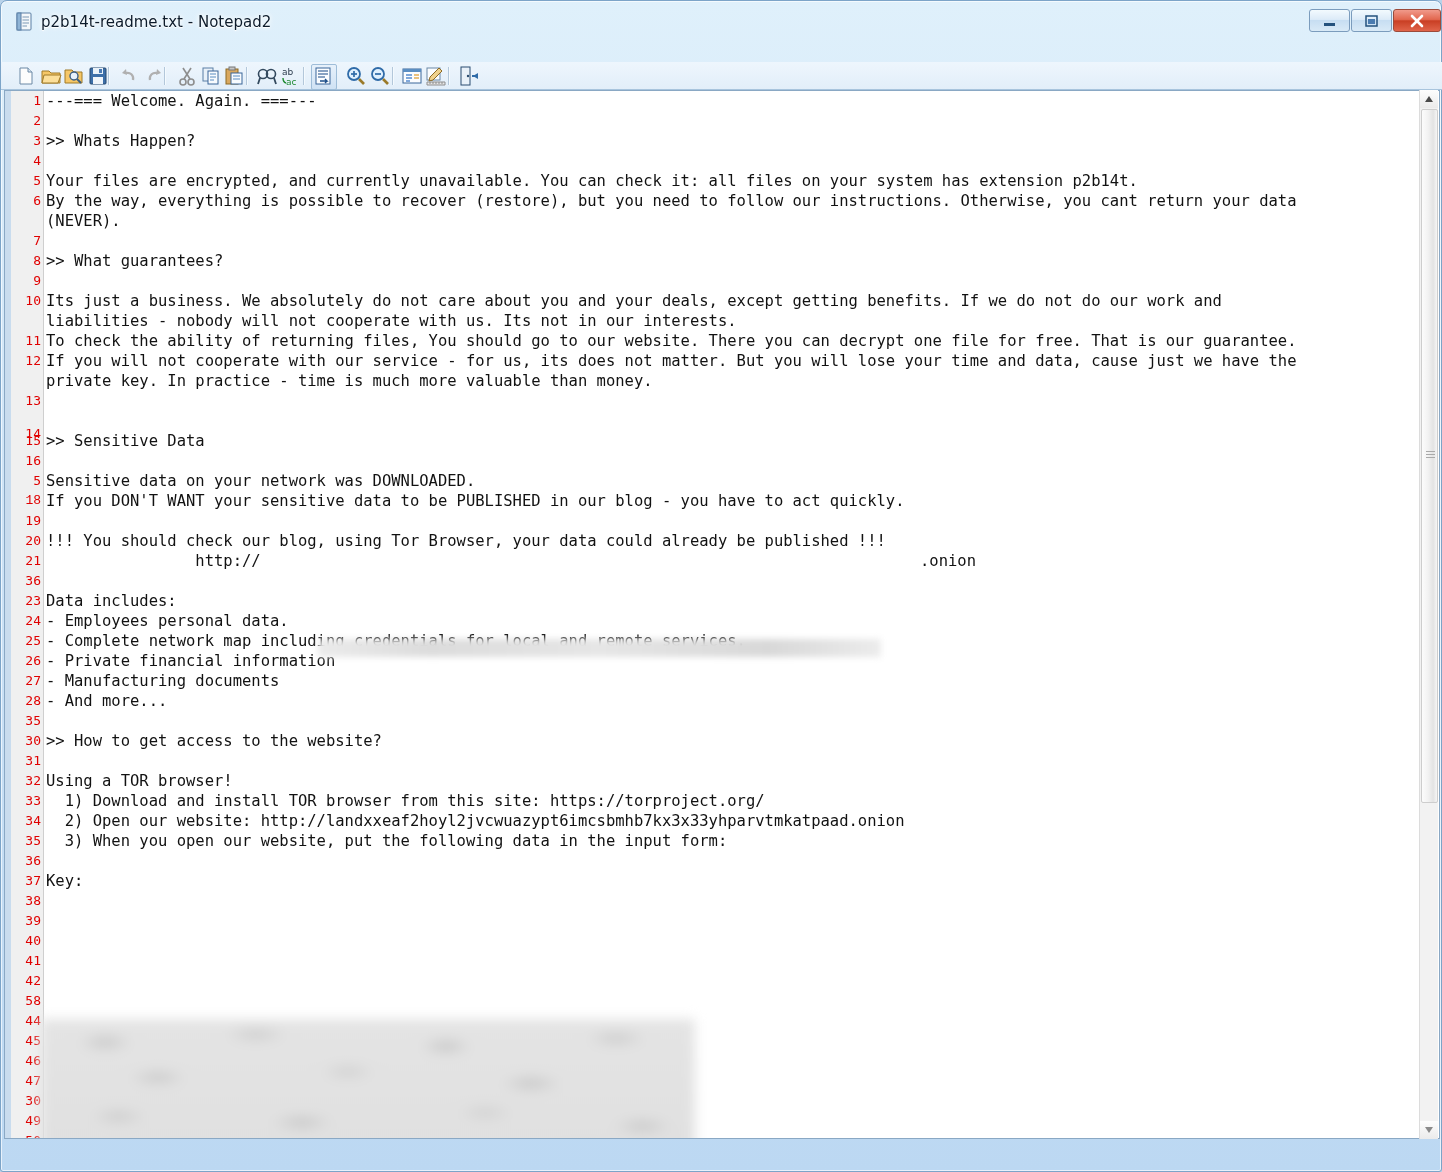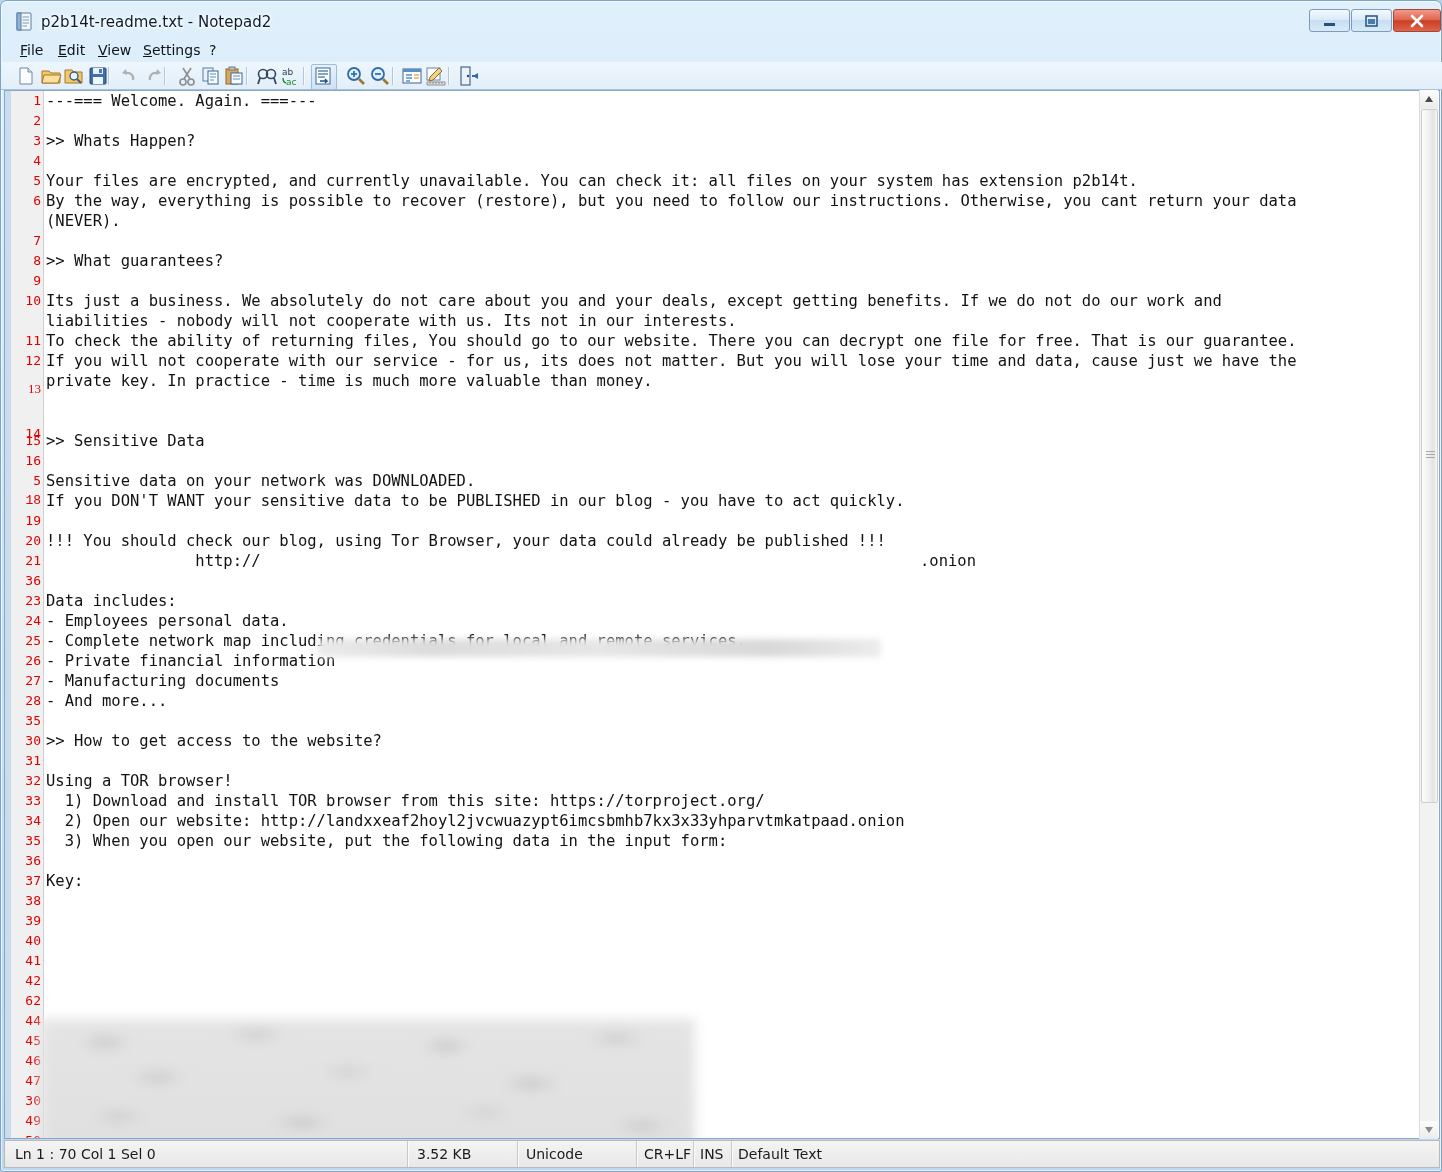--- a/index.html
+++ b/index.html
@@ -180,27 +180,20 @@
     <div class="wbtn" id="btn-close">
       <svg width="46" height="21" viewBox="0 0 46 21">
         <g stroke="#ffffff" stroke-width="2.6" stroke-linecap="round">
           <line x1="18" y1="6" x2="28" y2="16"></line>
           <line x1="28" y1="6" x2="18" y2="16"></line>
         </g>
       </svg>
     </div>
   </div>
 
-  <div id="menubar">
-    <span class="menu-item" style="left:14px"><u>F</u>ile</span>
-    <span class="menu-item" style="left:52px"><u>E</u>dit</span>
-    <span class="menu-item" style="left:92px"><u>V</u>iew</span>
-    <span class="menu-item" style="left:137px"><u>S</u>ettings</span>
-    <span class="menu-item" style="left:203px">?</span>
-  </div>
 
   <div id="toolbar">
     <div class="tb" style="left:14px">
       <svg width="22" height="22" viewBox="0 0 22 22">
         <path d="M5 3h8l4 4v12H5z" fill="#fdfdfd" stroke="#6b88a5"></path>
         <path d="M13 3v4h4" fill="#dbe7f2" stroke="#6b88a5"></path>
       </svg>
     </div>
     <div class="tb" style="left:39px">
       <svg width="22" height="22" viewBox="0 0 22 22">
@@ -361,21 +354,21 @@
         <div class="lnum" style="top: 40px;">3</div>
         <div class="lnum" style="top: 60px;">4</div>
         <div class="lnum" style="top: 80px;">5</div>
         <div class="lnum" style="top: 100px;">6</div>
         <div class="lnum" style="top: 140px;">7</div>
         <div class="lnum" style="top: 160px;">8</div>
         <div class="lnum" style="top: 180px;">9</div>
         <div class="lnum" style="top: 200px;">10</div>
         <div class="lnum" style="top: 240px;">11</div>
         <div class="lnum" style="top: 260px;">12</div>
-        <div class="lnum" style="top: 288px; font-family: Liberation Serif, serif;">13</div>
+        <div class="lnum" style="top: 300px;">13</div>
         <div class="lnum" style="top: 333px;">14</div>
         <div class="lnum" style="top: 340px;">15</div>
         <div class="lnum" style="top: 360px;">16</div>
         <div class="lnum" style="top: 380px;">5</div>
         <div class="lnum" style="top: 400px; font-family: Liberation Mono, monospace;">18</div>
         <div class="lnum" style="top: 420px;">19</div>
         <div class="lnum" style="top: 440px;">20</div>
         <div class="lnum" style="top: 460px;">21</div>
         <div class="lnum" style="top: 480px;">36</div>
         <div class="lnum" style="top: 500px;">23</div>
@@ -391,21 +384,21 @@
         <div class="lnum" style="top: 700px;">33</div>
         <div class="lnum" style="top: 720px;">34</div>
         <div class="lnum" style="top: 740px;">35</div>
         <div class="lnum" style="top: 760px;">36</div>
         <div class="lnum" style="top: 780px;">37</div>
         <div class="lnum" style="top: 800px;">38</div>
         <div class="lnum" style="top: 820px;">39</div>
         <div class="lnum" style="top: 840px;">40</div>
         <div class="lnum" style="top: 860px;">41</div>
         <div class="lnum" style="top: 880px;">42</div>
-        <div class="lnum" style="top: 900px;">62</div>
+        <div class="lnum" style="top: 900px;">58</div>
         <div class="lnum" style="top: 920px;">44</div>
         <div class="lnum" style="top: 940px;">45</div>
         <div class="lnum" style="top: 960px;">46</div>
         <div class="lnum" style="top: 980px;">47</div>
         <div class="lnum" style="top: 1000px;">30</div>
         <div class="lnum" style="top: 1020px;">49</div>
         <div class="lnum" style="top: 1040px;">50</div>
       </div>
     <div id="textarea"><div class="tline" style="top: 0px;">---=== Welcome. Again. ===---</div><div class="tline" style="top: 20px;"></div><div class="tline" style="top: 40px;">&gt;&gt; Whats Happen?</div><div class="tline" style="top: 60px;"></div><div class="tline" style="top: 80px;">Your files are encrypted, and currently unavailable. You can check it: all files on your system has extension p2b14t.</div><div class="tline" style="top: 100px;">By the way, everything is possible to recover (restore), but you need to follow our instructions. Otherwise, you cant return your data</div><div class="tline" style="top: 120px;">(NEVER).</div><div class="tline" style="top: 140px;"></div><div class="tline" style="top: 160px;">&gt;&gt; What guarantees?</div><div class="tline" style="top: 180px;"></div><div class="tline" style="top: 200px;">Its just a business. We absolutely do not care about you and your deals, except getting benefits. If we do not do our work and</div><div class="tline" style="top: 220px;">liabilities - nobody will not cooperate with us. Its not in our interests.</div><div class="tline" style="top: 240px;">To check the ability of returning files, You should go to our website. There you can decrypt one file for free. That is our guarantee.</div><div class="tline" style="top: 260px;">If you will not cooperate with our service - for us, its does not matter. But you will lose your time and data, cause just we have the</div><div class="tline" style="top: 280px;">private key. In practice - time is much more valuable than money.</div><div class="tline" style="top: 300px;"></div><div class="tline" style="top: 320px;"></div><div class="tline" style="top: 340px;">&gt;&gt; Sensitive Data</div><div class="tline" style="top: 360px;"></div><div class="tline" style="top: 380px;">Sensitive data on your network was DOWNLOADED.</div><div class="tline" style="top: 400px;">If you DON'T WANT your sensitive data to be PUBLISHED in our blog - you have to act quickly.</div><div class="tline" style="top: 420px;"></div><div class="tline" style="top: 440px;">!!! You should check our blog, using Tor Browser, your data could already be published !!!</div><div class="tline" style="top: 460px;">                http://</div><div class="tline" style="top: 480px;"></div><div class="tline" style="top: 500px;">Data includes:</div><div class="tline" style="top: 520px;">- Employees personal data.</div><div class="tline" style="top: 540px;">- Complete network map including credentials for local and remote services.</div><div class="tline" style="top: 560px;">- Private financial information</div><div class="tline" style="top: 580px;">- Manufacturing documents</div><div class="tline" style="top: 600px;">- And more...</div><div class="tline" style="top: 620px;"></div><div class="tline" style="top: 640px;">&gt;&gt; How to get access to the website?</div><div class="tline" style="top: 660px;"></div><div class="tline" style="top: 680px;">Using a TOR browser!</div><div class="tline" style="top: 700px;">  1) Download and install TOR browser from this site: https://torproject.org/</div><div class="tline" style="top: 720px;">  2) Open our website: http://landxxeaf2hoyl2jvcwuazypt6imcsbmhb7kx3x33yhparvtmkatpaad.onion</div><div class="tline" style="top: 740px;">  3) When you open our website, put the following data in the input form:</div><div class="tline" style="top: 760px;"></div><div class="tline" style="top: 780px;">Key:</div><div class="tline" style="top: 800px;"></div><div class="tline" style="top: 820px;"></div><div class="tline" style="top: 840px;"></div><div class="tline" style="top: 860px;"></div><div class="tline" style="top: 880px;"></div><div class="tline" style="top: 900px;"></div><div class="tline" style="top: 920px;"></div><div class="tline" style="top: 940px;"></div><div class="tline" style="top: 960px;"></div><div class="tline" style="top: 980px;"></div><div class="tline" style="top: 1000px;"></div><div class="tline" style="top: 1020px;"></div><div class="tline" style="top: 1040px;"></div><div class="tline" style="top: 460px; left: 876px;">.onion</div></div>
 
@@ -426,27 +419,14 @@
           <i></i>
         </div>
     </div>
     <div class="sbarrow" id="sb-down">
       <svg width="18" height="18" viewBox="0 0 18 18">
           <path d="M9 12l4-6H5z" fill="#8a8a8a"></path>
         </svg>
     </div>
   </div>
 
-  <div id="statusbar">
-    <span class="scell" style="left:10px">Ln 1 : 70   Col 1   Sel 0</span>
-    <div class="svsep" style="left:402px"></div>
-    <span class="scell" style="left:412px">3.52 KB</span>
-    <div class="svsep" style="left:512px"></div>
-    <span class="scell" style="left:521px">Unicode</span>
-    <div class="svsep" style="left:631px"></div>
-    <span class="scell" style="left:639px">CR+LF</span>
-    <div class="svsep" style="left:688px"></div>
-    <span class="scell" style="left:695px">INS</span>
-    <div class="svsep" style="left:726px"></div>
-    <span class="scell" style="left:733px">Default Text</span>
-  </div>
 
 </div>
 
 </body></html>

